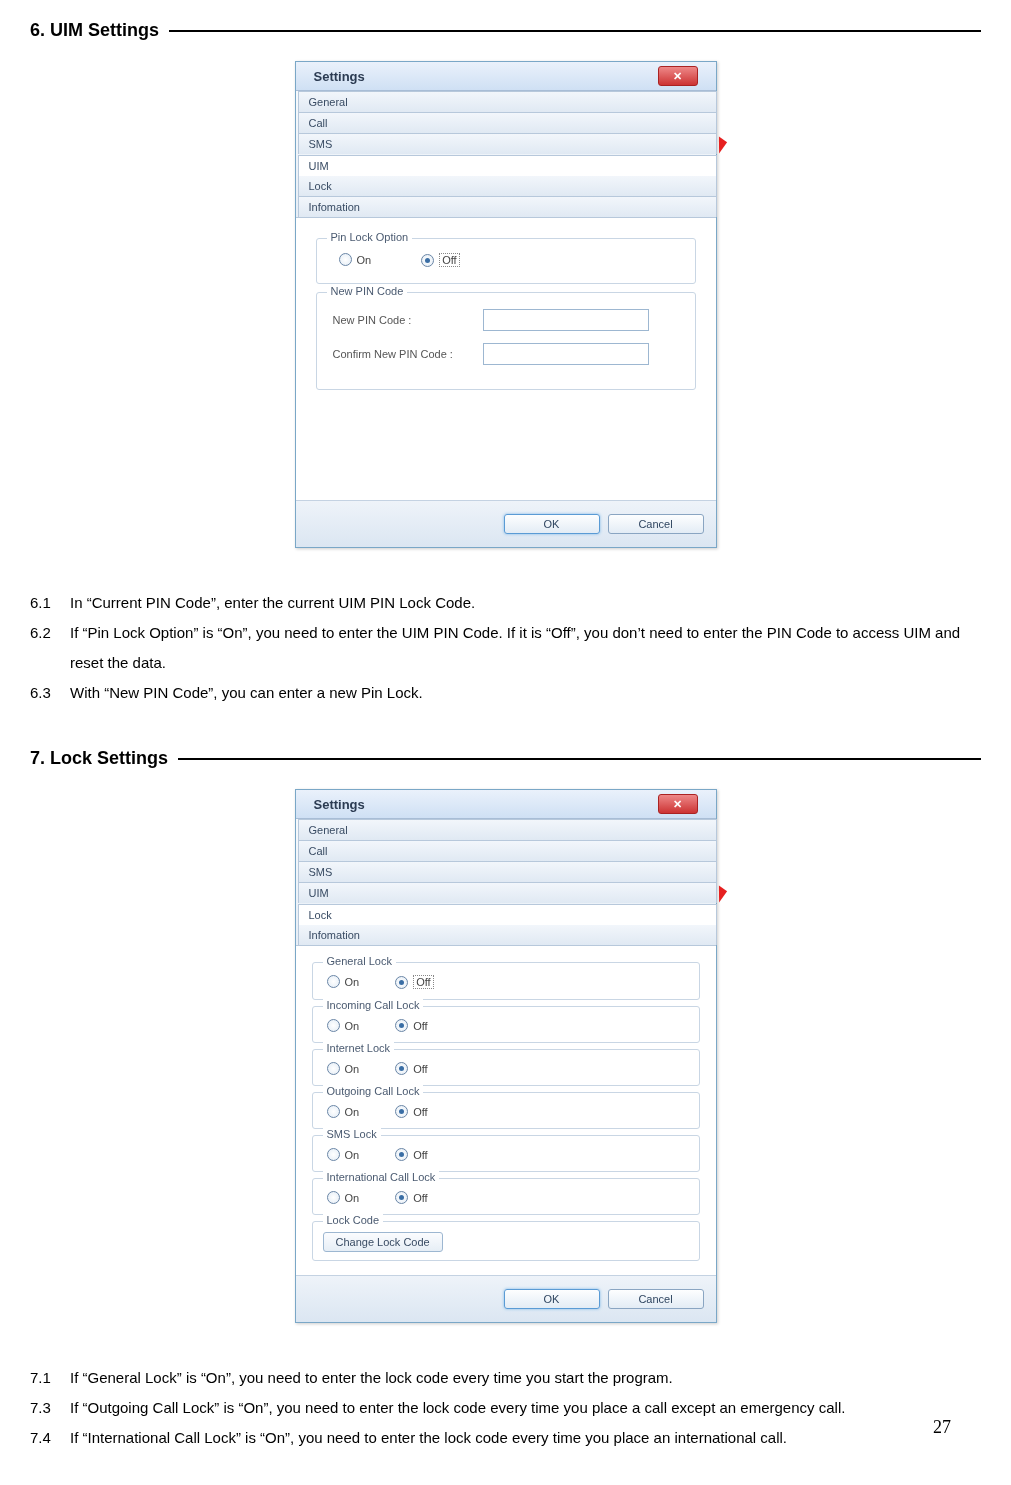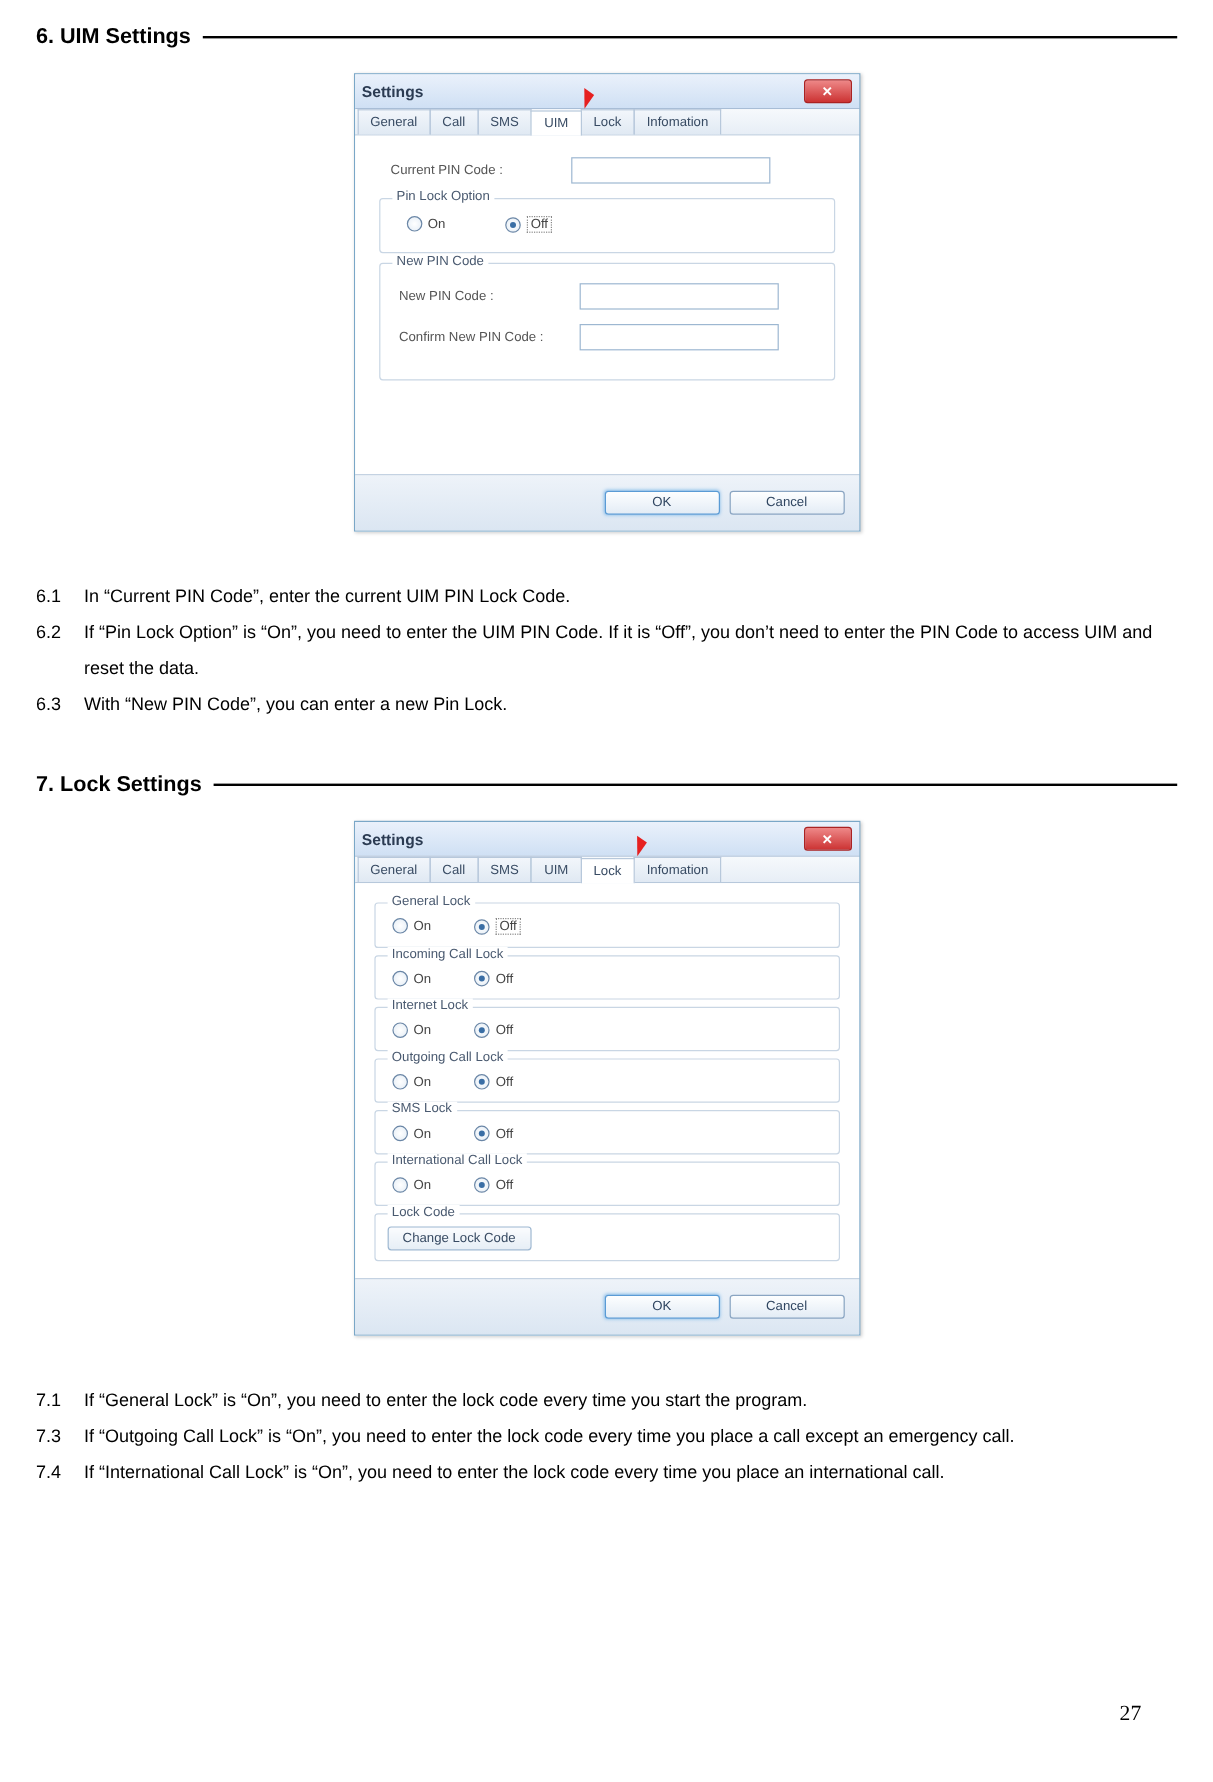--- a/index.html
+++ b/index.html
@@ -36,21 +36,21 @@
     background: linear-gradient(#fdfdfe,#f2f5f9);
     font-size: 12px;
     box-shadow: 1px 1px 3px rgba(0,0,0,0.2);
   }
   .titlebar {
     display: flex;
     align-items: center;
     justify-content: space-between;
     background: linear-gradient(#eaf1fb,#cfe0f4);
     border-bottom: 1px solid #a8bdd6;
-    padding: 4px 6px;
+    padding: 4px 18px;
   }
   .titlebar .title {
     font-weight: bold;
     color: #2b3b52;
     font-family: "Segoe UI", Arial, sans-serif;
     font-size: 13px;
   }
   .close-btn {
     width: 38px;
     height: 18px;
@@ -63,20 +63,21 @@
     color: #fff;
     font-weight: bold;
     font-size: 11px;
   }
   .tabs {
     display: flex;
     background: linear-gradient(#f6f9fc,#e7eef6);
     border-bottom: 1px solid #b7c8db;
     padding-left: 2px;
     gap: 0;
+    flex-direction: column;
   }
   .tab {
     padding: 4px 10px;
     border: 1px solid #b7c8db;
     border-bottom: none;
     background: linear-gradient(#f2f6fb,#e0e9f3);
     font-size: 11px;
     color: #384b63;
     margin-right: -1px;
     position: relative;
@@ -286,24 +287,20 @@
         <div class="arrow">
               <div class="arrow-body">
                 <div class="arrow-shape"></div>
               </div>
             </div>
       </div>
       <div class="tab">Lock</div>
       <div class="tab">Infomation</div>
     </div>
     <div class="dialog-body">
-      <div class="fieldrow">
-        <span class="lbl">Current PIN Code        :</span>
-        <input type="text" style="">
-      </div>
       <div class="group">
         <span class="group-title">Pin Lock Option</span>
         <div class="radio-row">
           <div class="radio-opt">
             <span class="radio-circle"></span>
             <span>On</span>
           </div>
           <div class="radio-opt">
             <span class="radio-circle sel"></span>
             <span class="sel-box">Off</span>

